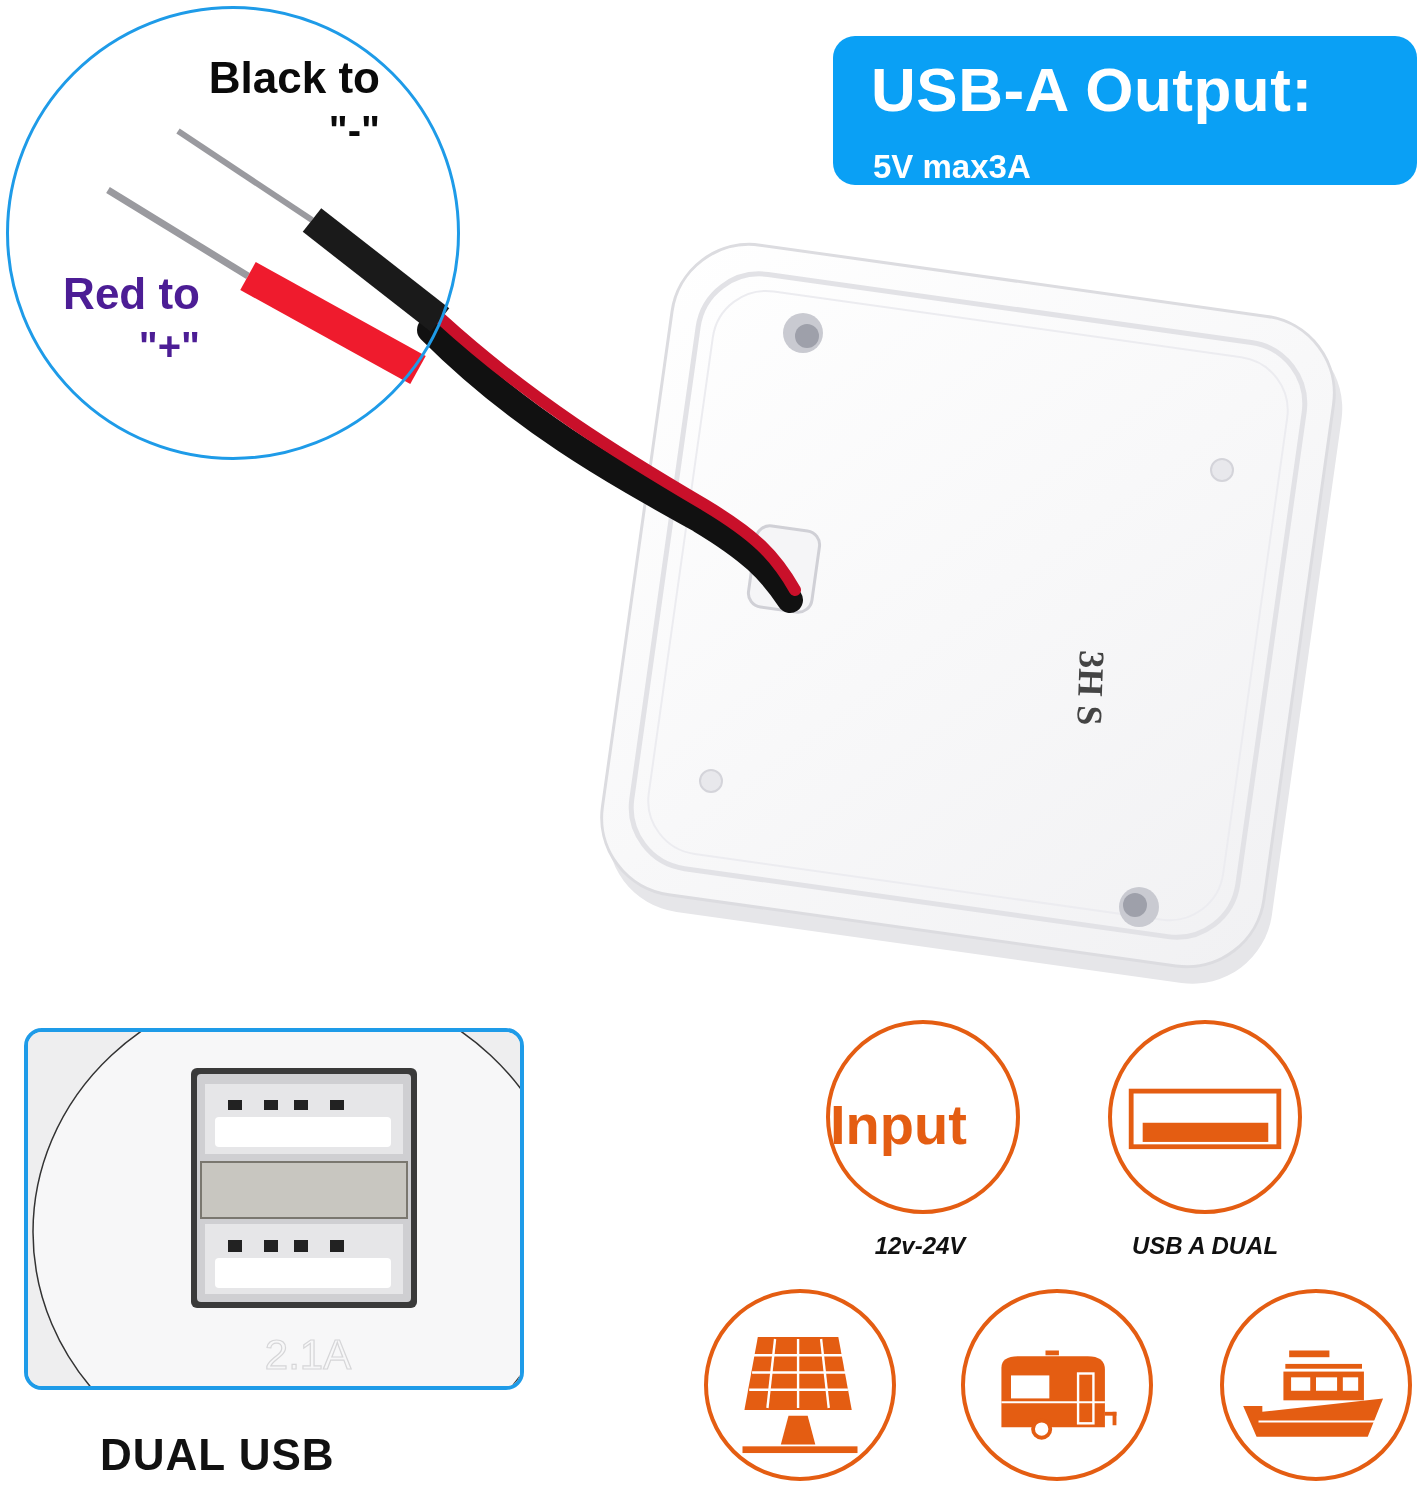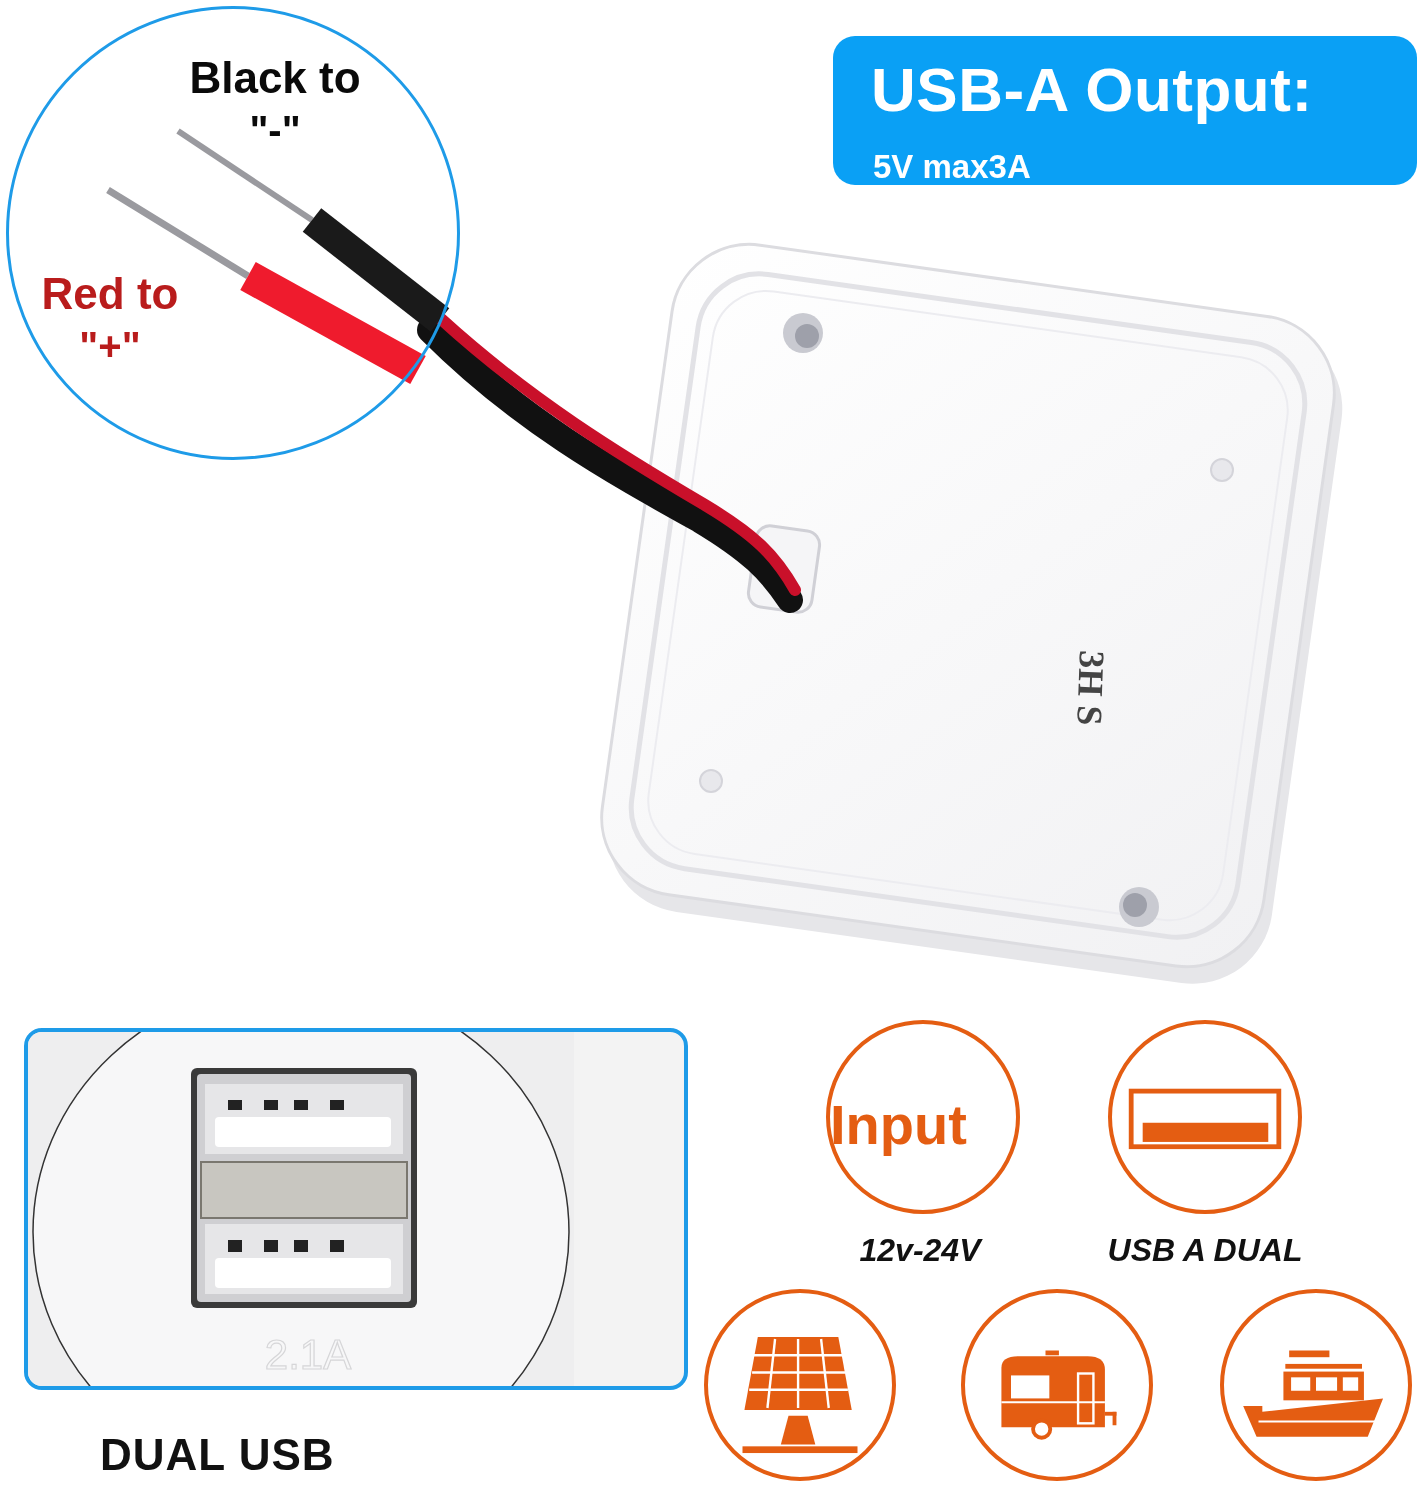--- a/index.html
+++ b/index.html
@@ -1,44 +1,44 @@
 <!DOCTYPE html>
 <html><head>
 <meta charset="utf-8">
 <style>
   html, body { margin: 0; padding: 0; background: #ffffff; }
   body { width: 1422px; height: 1485px; position: relative; overflow: hidden; font-family: "Liberation Sans", sans-serif; }
   .abs { position: absolute; }
 
   
   #wire-callout { left: 6px; top: 6px; width: 454px; height: 454px; border: 3px solid #1e9be8; border-radius: 50%; box-sizing: border-box; }
-  .callout-text { font-weight: 700; font-size: 44px; line-height: 1; text-align: center; }
+  .callout-text { font-weight: 700; font-size: 44px; line-height: 1; text-align: right; }
   #black-label { left: 170px; top: 56px; width: 210px; color: #0a0a0a; }
   #black-label .sub { display:block; margin-top: 10px; font-size: 40px; }
-  #red-label { left: 20px; top: 272px; width: 180px; color: #b91c1c; }
+  #red-label { left: 20px; top: 272px; width: 180px; color: #4c1d95; }
   #red-label .sub { display:block; margin-top: 10px; font-size: 40px; }
 
   
   #output-badge { left: 833px; top: 36px; width: 584px; height: 149px; background: #0aa0f5; border-radius: 22px; color: #fff; }
   #output-title { position:absolute; left: 38px; top: 18px; font-size: 62px; font-weight: 700; letter-spacing: 0.5px; }
   #output-spec { position:absolute; left: 40px; top: 112px; font-size: 33px; font-weight: 700; }
 
   
   #device-svg { left: 0; top: 0; width: 1422px; height: 1020px; pointer-events: none; }
 
   
-  #dual-usb-frame { left: 24px; top: 1028px; width: 664px; height: 362px; border: 4px solid #1e9be8; border-radius: 18px; box-sizing: border-box; overflow: hidden; background: #f3f3f3; }
+  #dual-usb-frame { left: 24px; top: 1028px; width: 500px; height: 362px; border: 4px solid #1e9be8; border-radius: 18px; box-sizing: border-box; overflow: hidden; background: #f3f3f3; }
   #dual-usb-caption { left: 100px; top: 1430px; width: 380px; text-align: left; font-size: 44px; font-weight: 700; color: #111; letter-spacing: 1px; }
 
   
   .ring { position: absolute; border: 4px solid #e45d12; border-radius: 50%; box-sizing: border-box; background: #fff; }
   #input-ring { left: 826px; top: 1020px; width: 194px; height: 194px; }
   #usb-ring { left: 1108px; top: 1020px; width: 194px; height: 194px; }
   #input-ring-text { position:absolute; left:0; right:0; top: 68px; color: #e45d12; font-size: 56px; font-weight: 700; }
-  .feat-caption { position:absolute; font-style: italic; font-weight: 700; font-size: 32px; color: #111; text-align:center; }
+  .feat-caption { position:absolute; font-style: italic; font-weight: 700; font-size: 24px; color: #111; text-align:center; }
   #input-caption { left: 820px; top: 1232px; width: 200px; }
   #usb-caption { left: 1100px; top: 1232px; width: 210px; }
   #solar-ring { left: 704px; top: 1289px; width: 192px; height: 192px; }
   #rv-ring { left: 961px; top: 1289px; width: 192px; height: 192px; }
   #boat-ring { left: 1220px; top: 1289px; width: 192px; height: 192px; }
   .ring svg { position:absolute; left:0; top:0; width:100%; height:100%; }
 </style>
 </head>
 <body>
 

